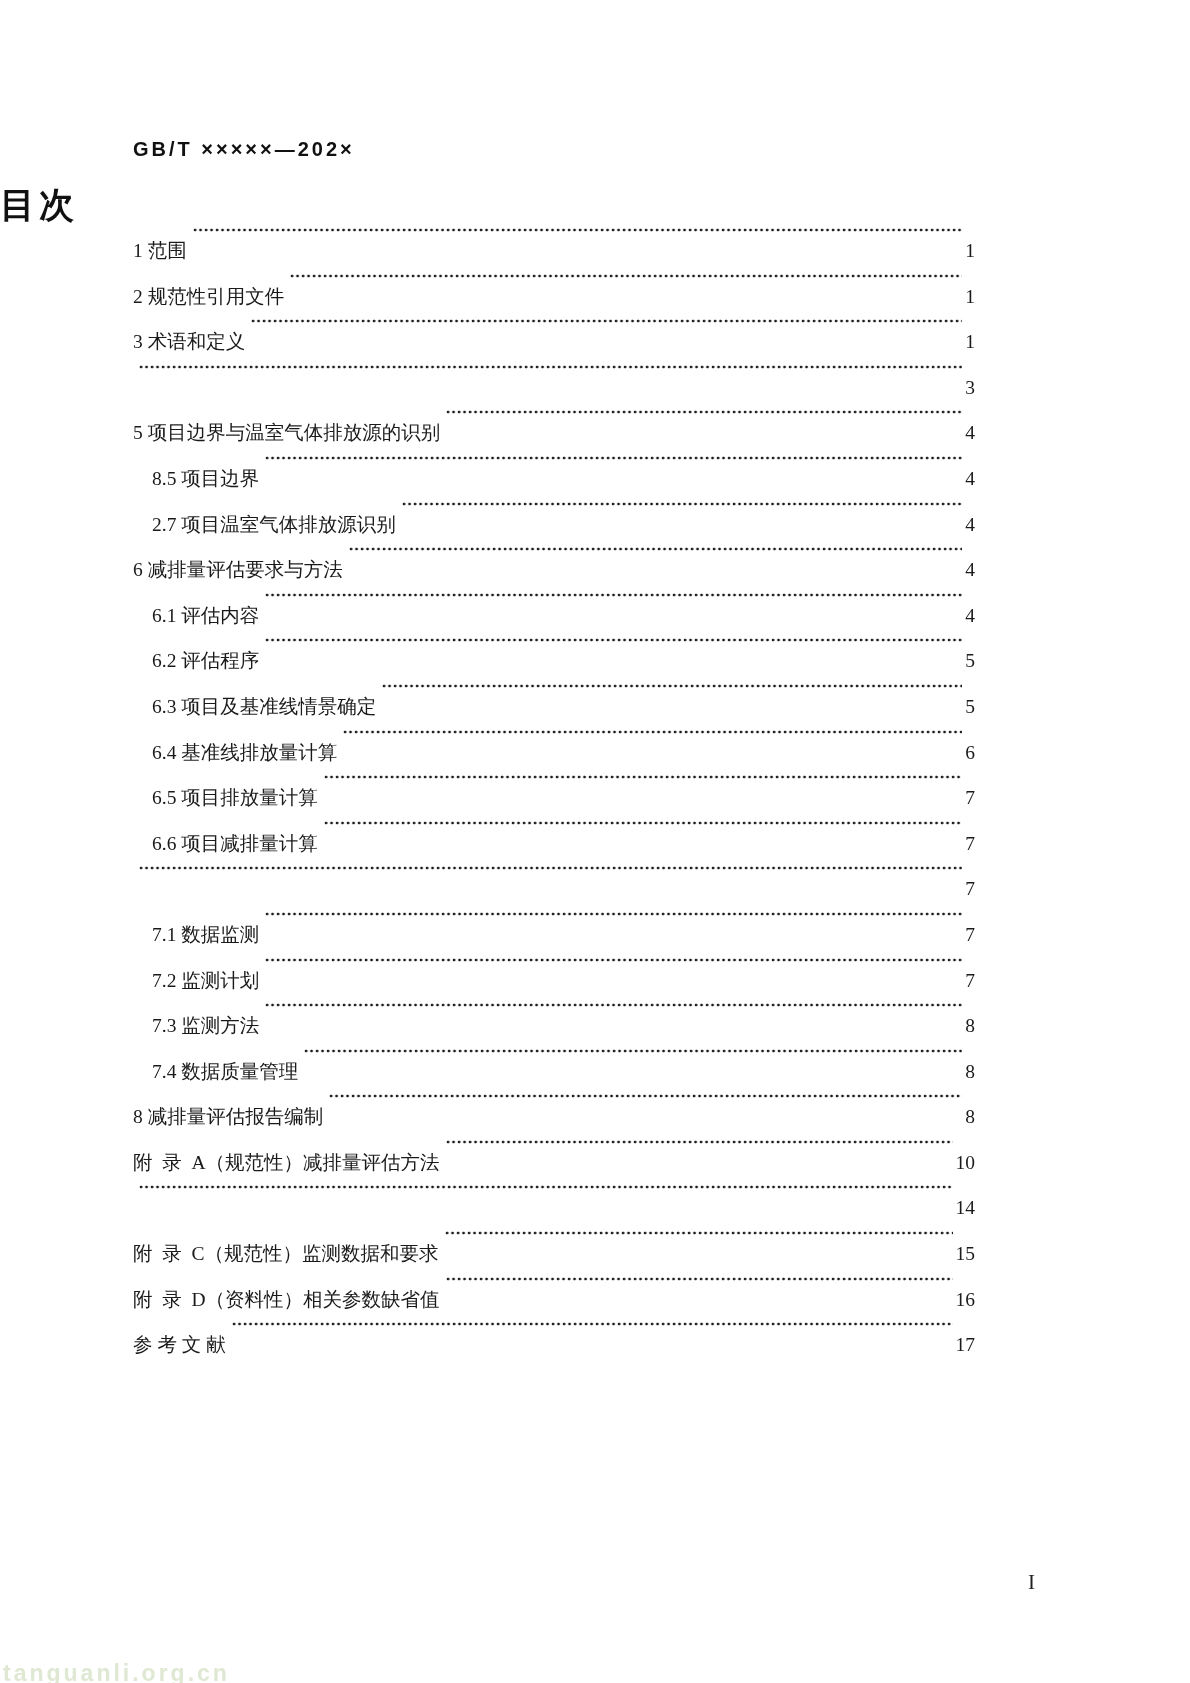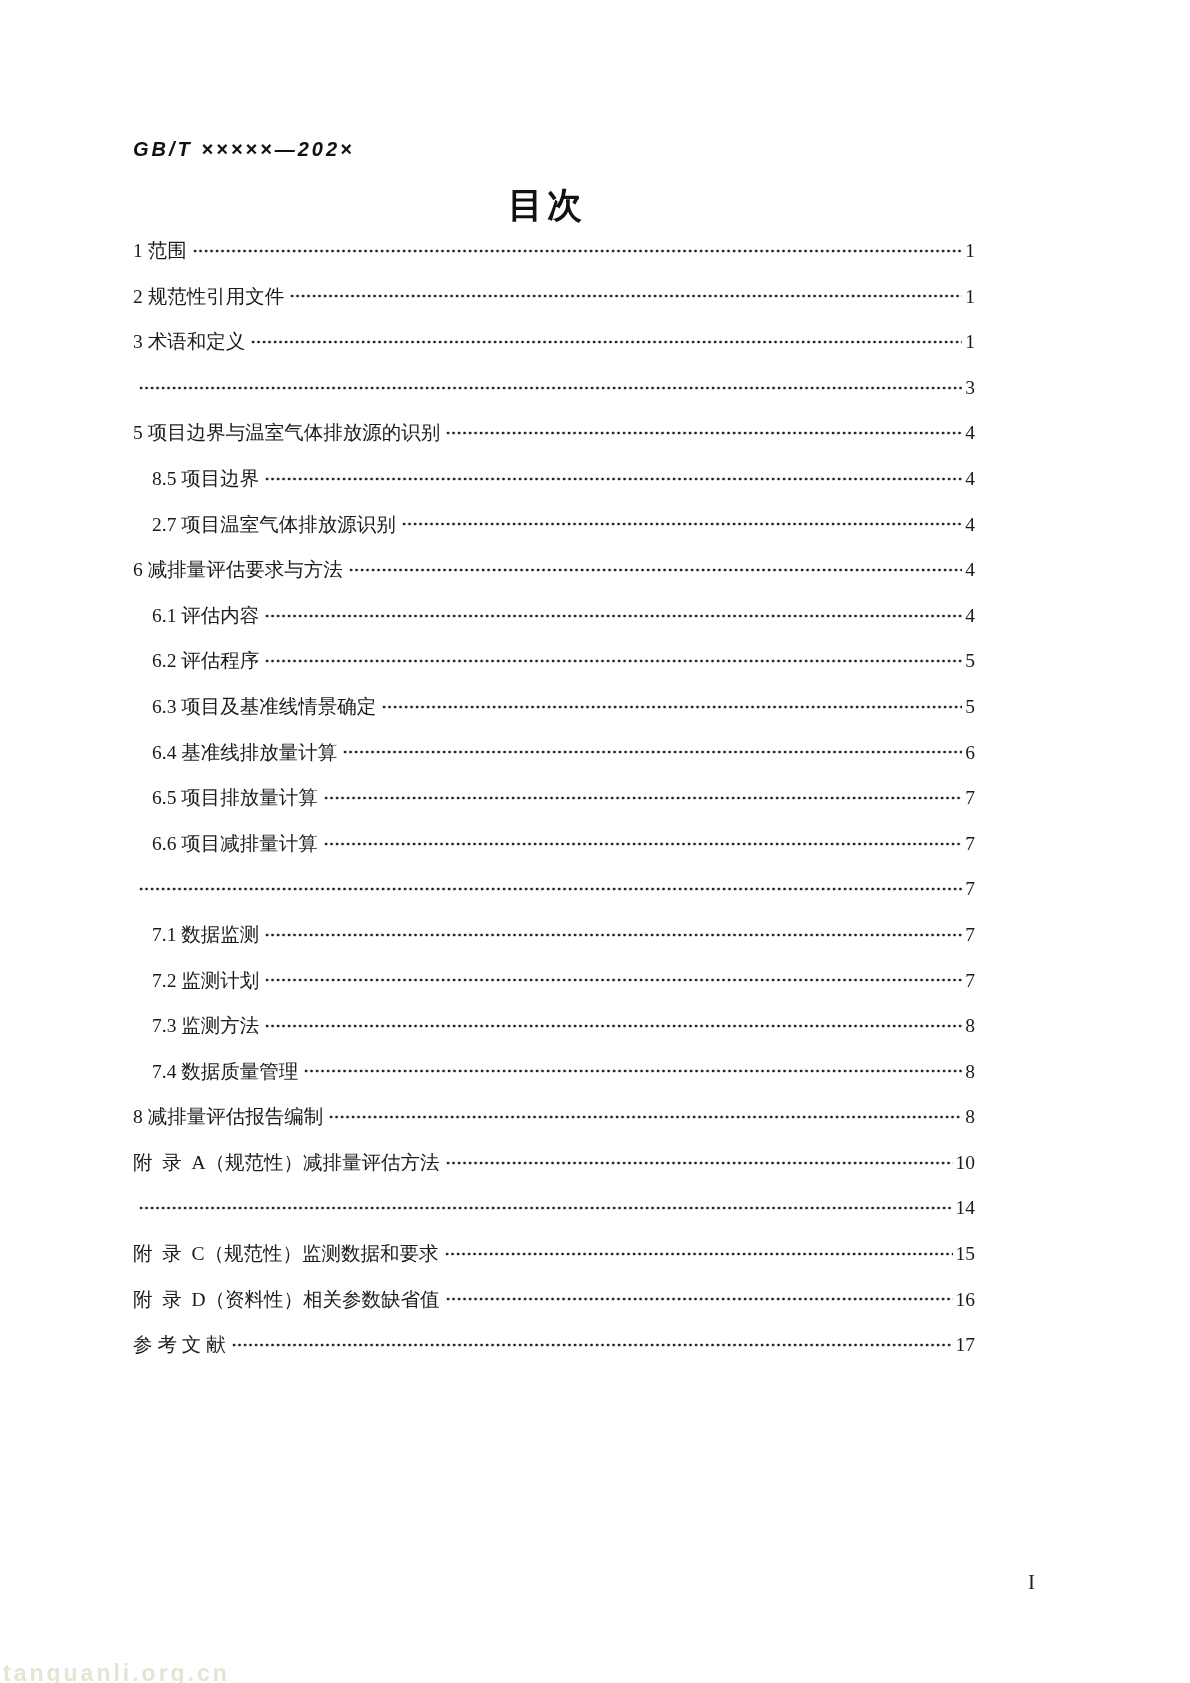--- a/index.html
+++ b/index.html
@@ -9,33 +9,32 @@
     position:relative;
     overflow:hidden;
     font-family:"Liberation Serif","DejaVu Serif",serif;
     color:#1a1a1a;
   }
   .doc-header{
     position:absolute;left:133px;top:138px;
     font-family:"Liberation Sans","DejaVu Sans",sans-serif;
     font-weight:bold;font-size:20px;letter-spacing:3px;color:#111;
     white-space:pre;
-    font-style:italic;
   }
   .doc-title{
     position:absolute;left:0;top:182px;width:1030px;
-    text-align:center;
+    text-align:left;
     font-family:"Liberation Sans","DejaVu Sans",sans-serif;
-    font-weight:bold;font-size:35px;letter-spacing:4px;color:#111;margin-left:32px;
+    font-weight:bold;font-size:35px;letter-spacing:4px;color:#111;
   }
   .toc-list{
     position:absolute;left:133px;top:228px;width:842px;
   }
   .toc-row{
-    display:flex;align-items:center;
+    display:flex;align-items:flex-start;
     height:45.6px;line-height:45.6px;
     font-size:19.5px;white-space:pre;
   }
   .toc-row.sub{padding-left:19px;}
   .toc-label{flex:0 0 auto;}
   .leader{
     flex:1 1 auto;
     height:4px;
     margin:0 3px 0 6px;
     background-image:radial-gradient(circle at 2px 2px,#1c1c1c 1.1px,rgba(0,0,0,0) 1.7px);

